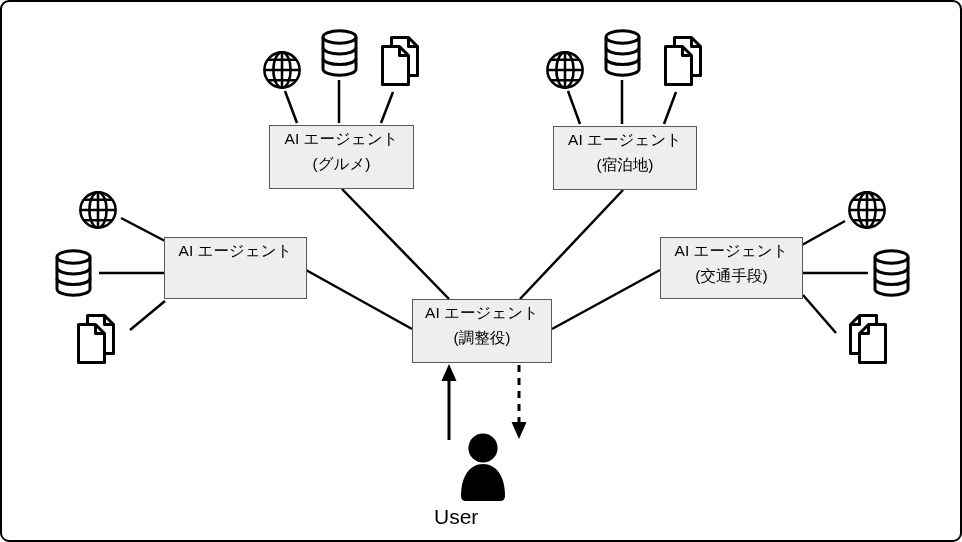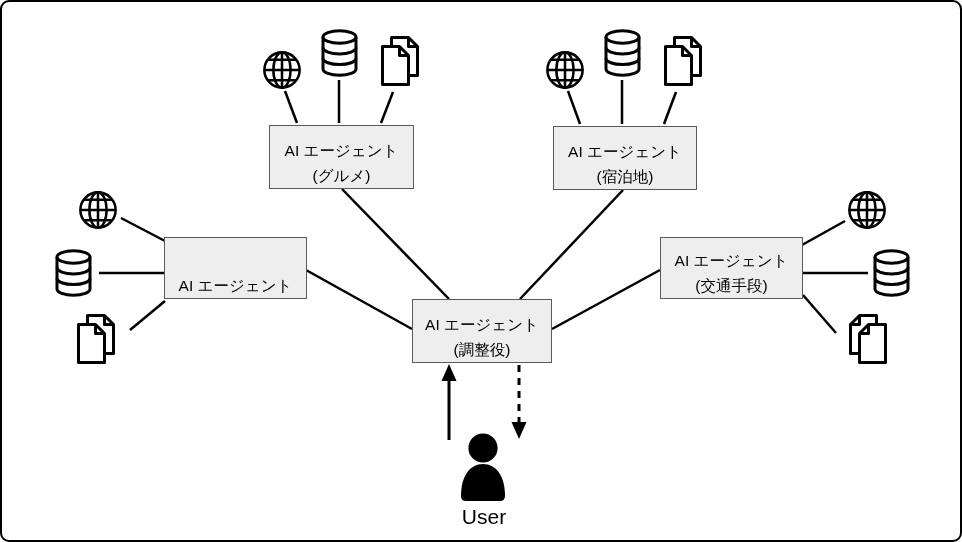--- a/index.html
+++ b/index.html
@@ -13,36 +13,36 @@
     overflow:hidden;
     font-family:"Liberation Sans", sans-serif;
   }
   .canvas{position:absolute;left:0;top:0;width:962px;height:542px;}
   .agent-box{
     position:absolute;
     box-sizing:border-box;
     background:#eeeeee;
     border:1.3px solid #595959;
     display:flex;flex-direction:column;
-    align-items:center;justify-content:flex-end;
+    align-items:center;justify-content:flex-start;
     text-align:center;
     color:#000;
     font-size:15.5px;
     line-height:25px;
     white-space:nowrap;
   }
   .box-gourmet     {left:267px;top:123px;width:145px;height:64px;}
   .box-lodging     {left:551px;top:124px;width:144px;height:64px;}
   .box-map         {left:162px;top:235px;width:143px;height:62px;}
   .box-transport   {left:658px;top:235px;width:143px;height:62px;}
   .box-coordinator {left:410px;top:297px;width:140px;height:64px;}
   .user-label{
     position:absolute;
     left:432px;top:503px;width:100px;
-    text-align:center;
+    text-align:left;
     font-size:21px;
     color:#000;
   }
 </style>
 </head>
 <body>
 
 <div class="frame">
 
   <svg class="canvas" viewBox="0 0 962 542" xmlns="http://www.w3.org/2000/svg">

